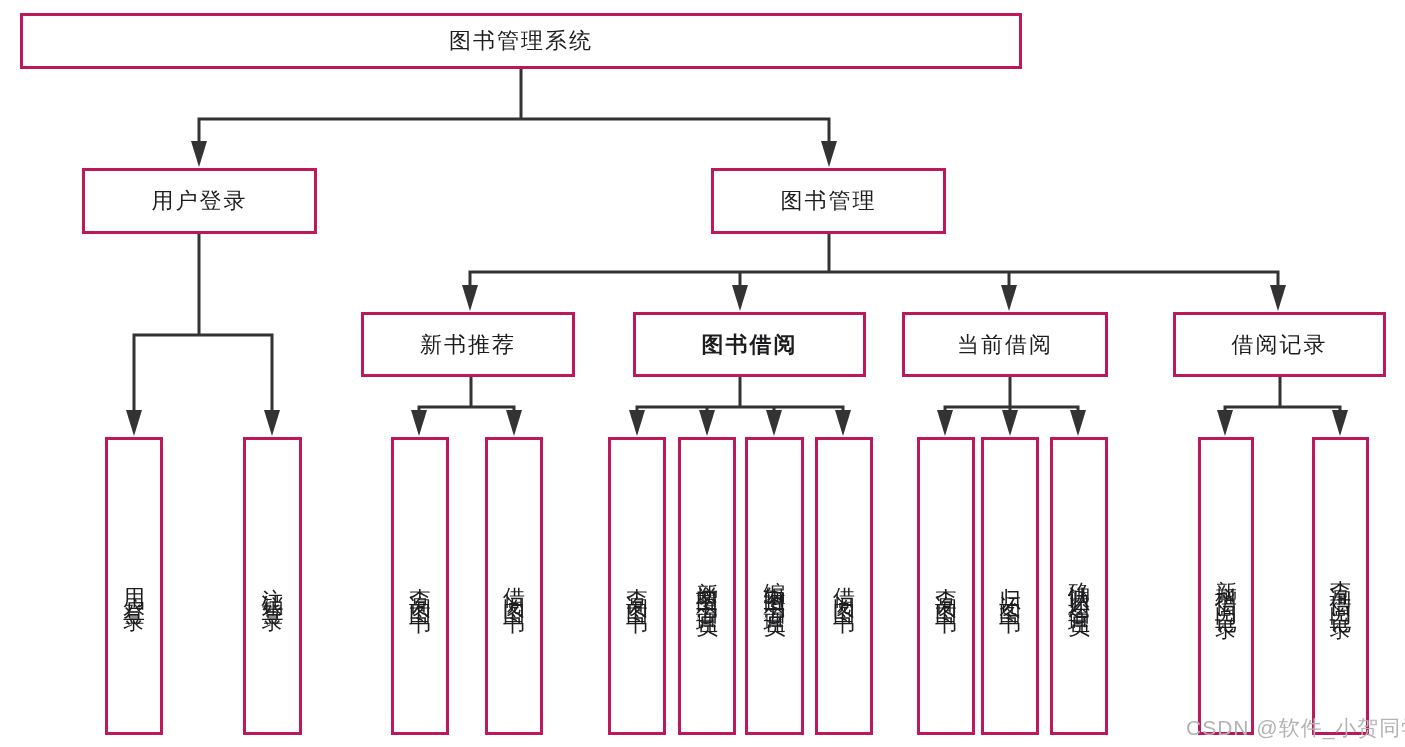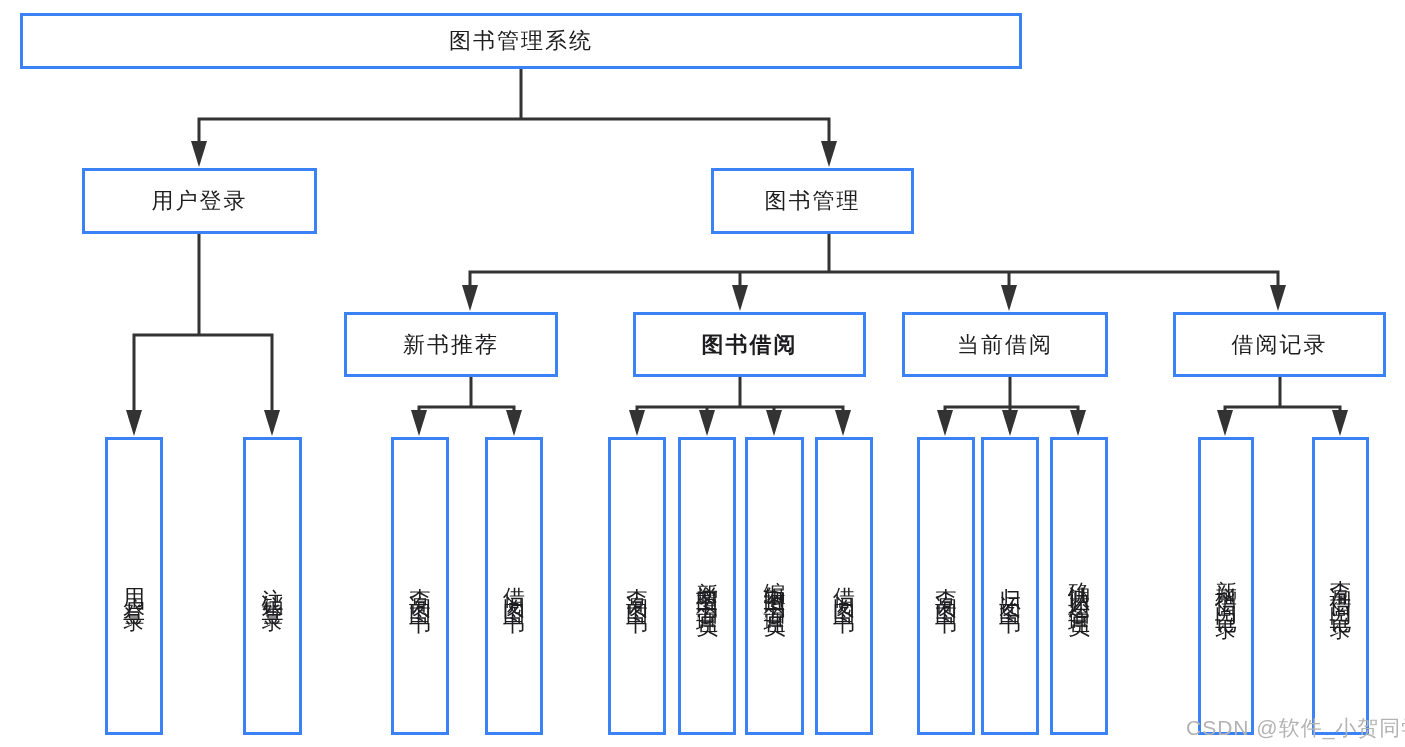--- a/index.html
+++ b/index.html
@@ -17,21 +17,21 @@
   }
   #wires {
     position: absolute;
     left: 0; top: 0;
     width: 1405px; height: 747px;
     z-index: 1;
   }
   .node {
     position: absolute;
     box-sizing: border-box;
-    border: 3px solid #3b82f6;
+    border: 3px solid #be185d;
     background: #ffffff;
     color: #1d1d1f;
     display: flex;
     align-items: center;
     justify-content: center;
     z-index: 2;
   }
   .hbox {
     font-size: 22px;
     letter-spacing: 2px;
@@ -97,23 +97,23 @@
       <polygon points="1002,410 1018,410 1010,436"></polygon>
       <polygon points="1070,410 1086,410 1078,436"></polygon>
       <polygon points="1217,410 1233,410 1225,436"></polygon>
       <polygon points="1332,410 1348,410 1340,436"></polygon>
     </g>
   </svg>
 
   <div class="node hbox" style="left:20px; top:13px; width:1002px; height:56px;">图书管理系统</div>
 
   <div class="node hbox" style="left:82px; top:168px; width:235px; height:66px;">用户登录</div>
-  <div class="node hbox" style="left:711px; top:168px; width:203px; height:66px;font-family:Liberation Serif, serif;">图书管理</div>
+  <div class="node hbox" style="left:711px; top:168px; width:235px; height:66px;font-family:Liberation Serif, serif;">图书管理</div>
 
-  <div class="node hbox" style="left:344px; top:312px; width:214px; height:65px;">新书推荐</div>
+  <div class="node hbox" style="left:361px; top:312px; width:214px; height:65px;">新书推荐</div>
   <div class="node hbox" style="left:633px; top:312px; width:233px; height:65px;font-weight:bold;">图书借阅</div>
   <div class="node hbox" style="left:902px; top:312px; width:206px; height:65px;">当前借阅</div>
   <div class="node hbox" style="left:1173px; top:312px; width:213px; height:65px;">借阅记录</div>
 
   <div class="node vbox" style="left:105px; width:58px;">用户登录</div>
   <div class="node vbox" style="left:243px; width:59px;">注销登录</div>
 
   <div class="node vbox" style="left:391px; width:58px;">查询图书</div>
   <div class="node vbox" style="left:485px; width:58px;">借阅图书</div>
 

